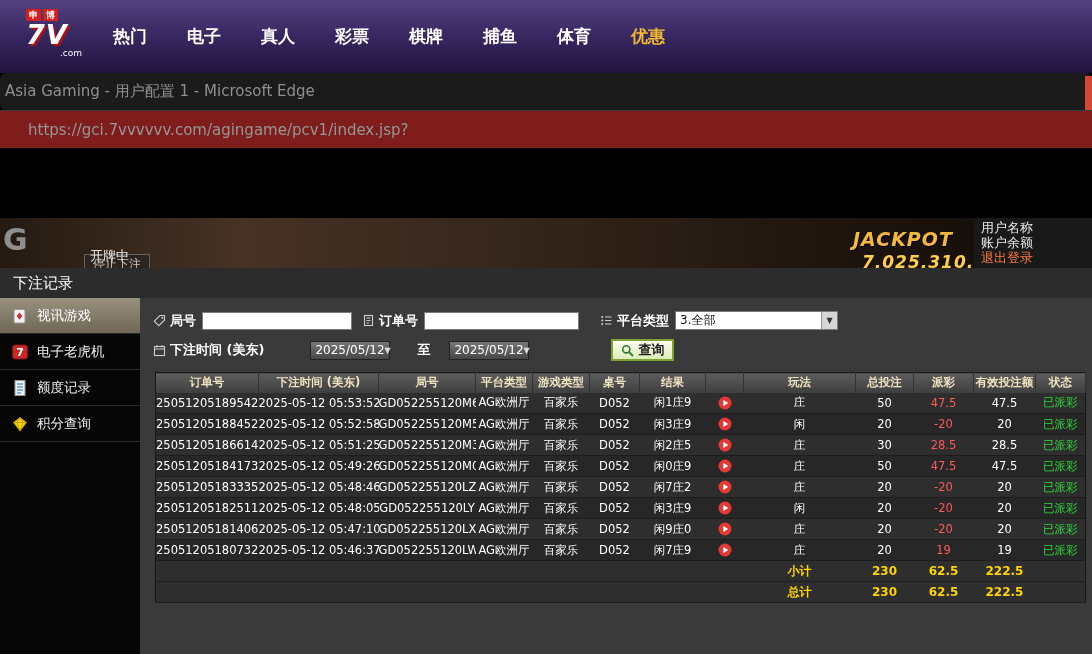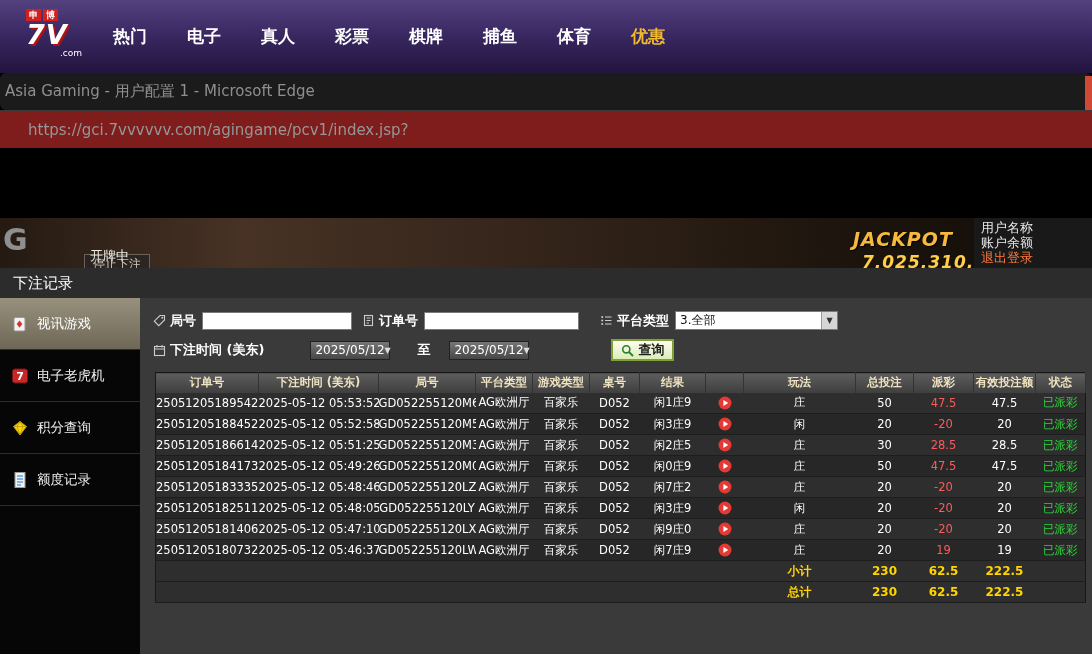--- a/index.html
+++ b/index.html
@@ -44,21 +44,21 @@
   .account { position:absolute; right:0; top:0; width:118px; height:50px; background:#191919;
     padding:2px 0 0 7px; overflow:hidden; }
   .account div { font-size:13px; line-height:15px; color:#e8e8e8; white-space:nowrap; }
   .account .logout { color:#ff7a3c; cursor:pointer; }
 
   
   .panel { position:absolute; left:0; top:268px; width:1092px; height:386px; background:#000; }
   .panel-header { position:absolute; left:0; top:0; width:1092px; height:30px; background:#2c2c2c;
     color:#fff; font-size:15px; line-height:30px; padding-left:13px; }
   .sidebar { position:absolute; left:0; top:30px; width:140px; height:356px; background:#060606; }
-  .side-item { height:52px; display:flex; align-items:center; padding-left:11px; gap:8px;
+  .side-item { height:36px; display:flex; align-items:center; padding-left:11px; gap:8px;
     border-bottom:1px solid #2b2b2b; cursor:pointer; }
   .side-item span.lbl { color:#eee; font-size:13.5px; }
   .side-item.active { background:linear-gradient(180deg,#97917e 0%,#6e6755 100%); }
   .side-item.active span.lbl { color:#fff; }
 
   .main { position:absolute; left:140px; top:30px; width:952px; height:356px; background:#3a3a3a; }
 
   
   .filter-row { position:absolute; display:flex; align-items:center; }
   .fr1 { left:13px; top:13px; }
@@ -163,31 +163,31 @@
       </div>
       <div class="side-item">
         <svg class="side-ico" viewBox="0 0 18 18">
           <rect x="1.5" y="2" width="15" height="14" rx="2.5" fill="#c62828" stroke="#7a1515"></rect>
           <text x="9" y="13.2" text-anchor="middle" font-size="11" font-weight="bold" fill="#fff" font-family="DejaVu Sans">7</text>
         </svg>
         <span class="lbl">电子老虎机</span>
       </div>
       <div class="side-item">
         <svg class="side-ico" viewBox="0 0 18 18">
+          <rect x="4" y="1.5" width="10" height="15" fill="#f2f2f2" stroke="#999"></rect>
+          <path d="M6 5 H12 M6 8 H12 M6 11 H12 M6 14 H10" stroke="#1976d2" stroke-width="1.1"></path>
+        </svg>
+        <span class="lbl">额度记录</span>
+      </div>
+      <div class="side-item">
+        <svg class="side-ico" viewBox="0 0 18 18">
           <path d="M9 2.5 L15.5 7.5 L9 16 L2.5 7.5 Z" fill="#ffd700" stroke="#b8960a"></path>
           <path d="M2.5 7.5 H15.5 M9 2.5 L6 7.5 L9 16 L12 7.5 Z" fill="none" stroke="#b8960a" stroke-width="0.8"></path>
         </svg>
         <span class="lbl">积分查询</span>
-      </div>
-      <div class="side-item">
-        <svg class="side-ico" viewBox="0 0 18 18">
-          <rect x="4" y="1.5" width="10" height="15" fill="#f2f2f2" stroke="#999"></rect>
-          <path d="M6 5 H12 M6 8 H12 M6 11 H12 M6 14 H10" stroke="#1976d2" stroke-width="1.1"></path>
-        </svg>
-        <span class="lbl">额度记录</span>
       </div>
     </aside>
 
     <div class="main">
 
       <div class="filter-row fr1">
         <svg class="f-ico" viewBox="0 0 13 13">
           <path d="M7 1.5 H11.5 V6 L5.8 11.7 L1.3 7.2 Z" fill="none" stroke="#ccc" stroke-width="1.1"></path>
           <circle cx="9.3" cy="3.7" r="1" fill="#ccc"></circle>
         </svg>

